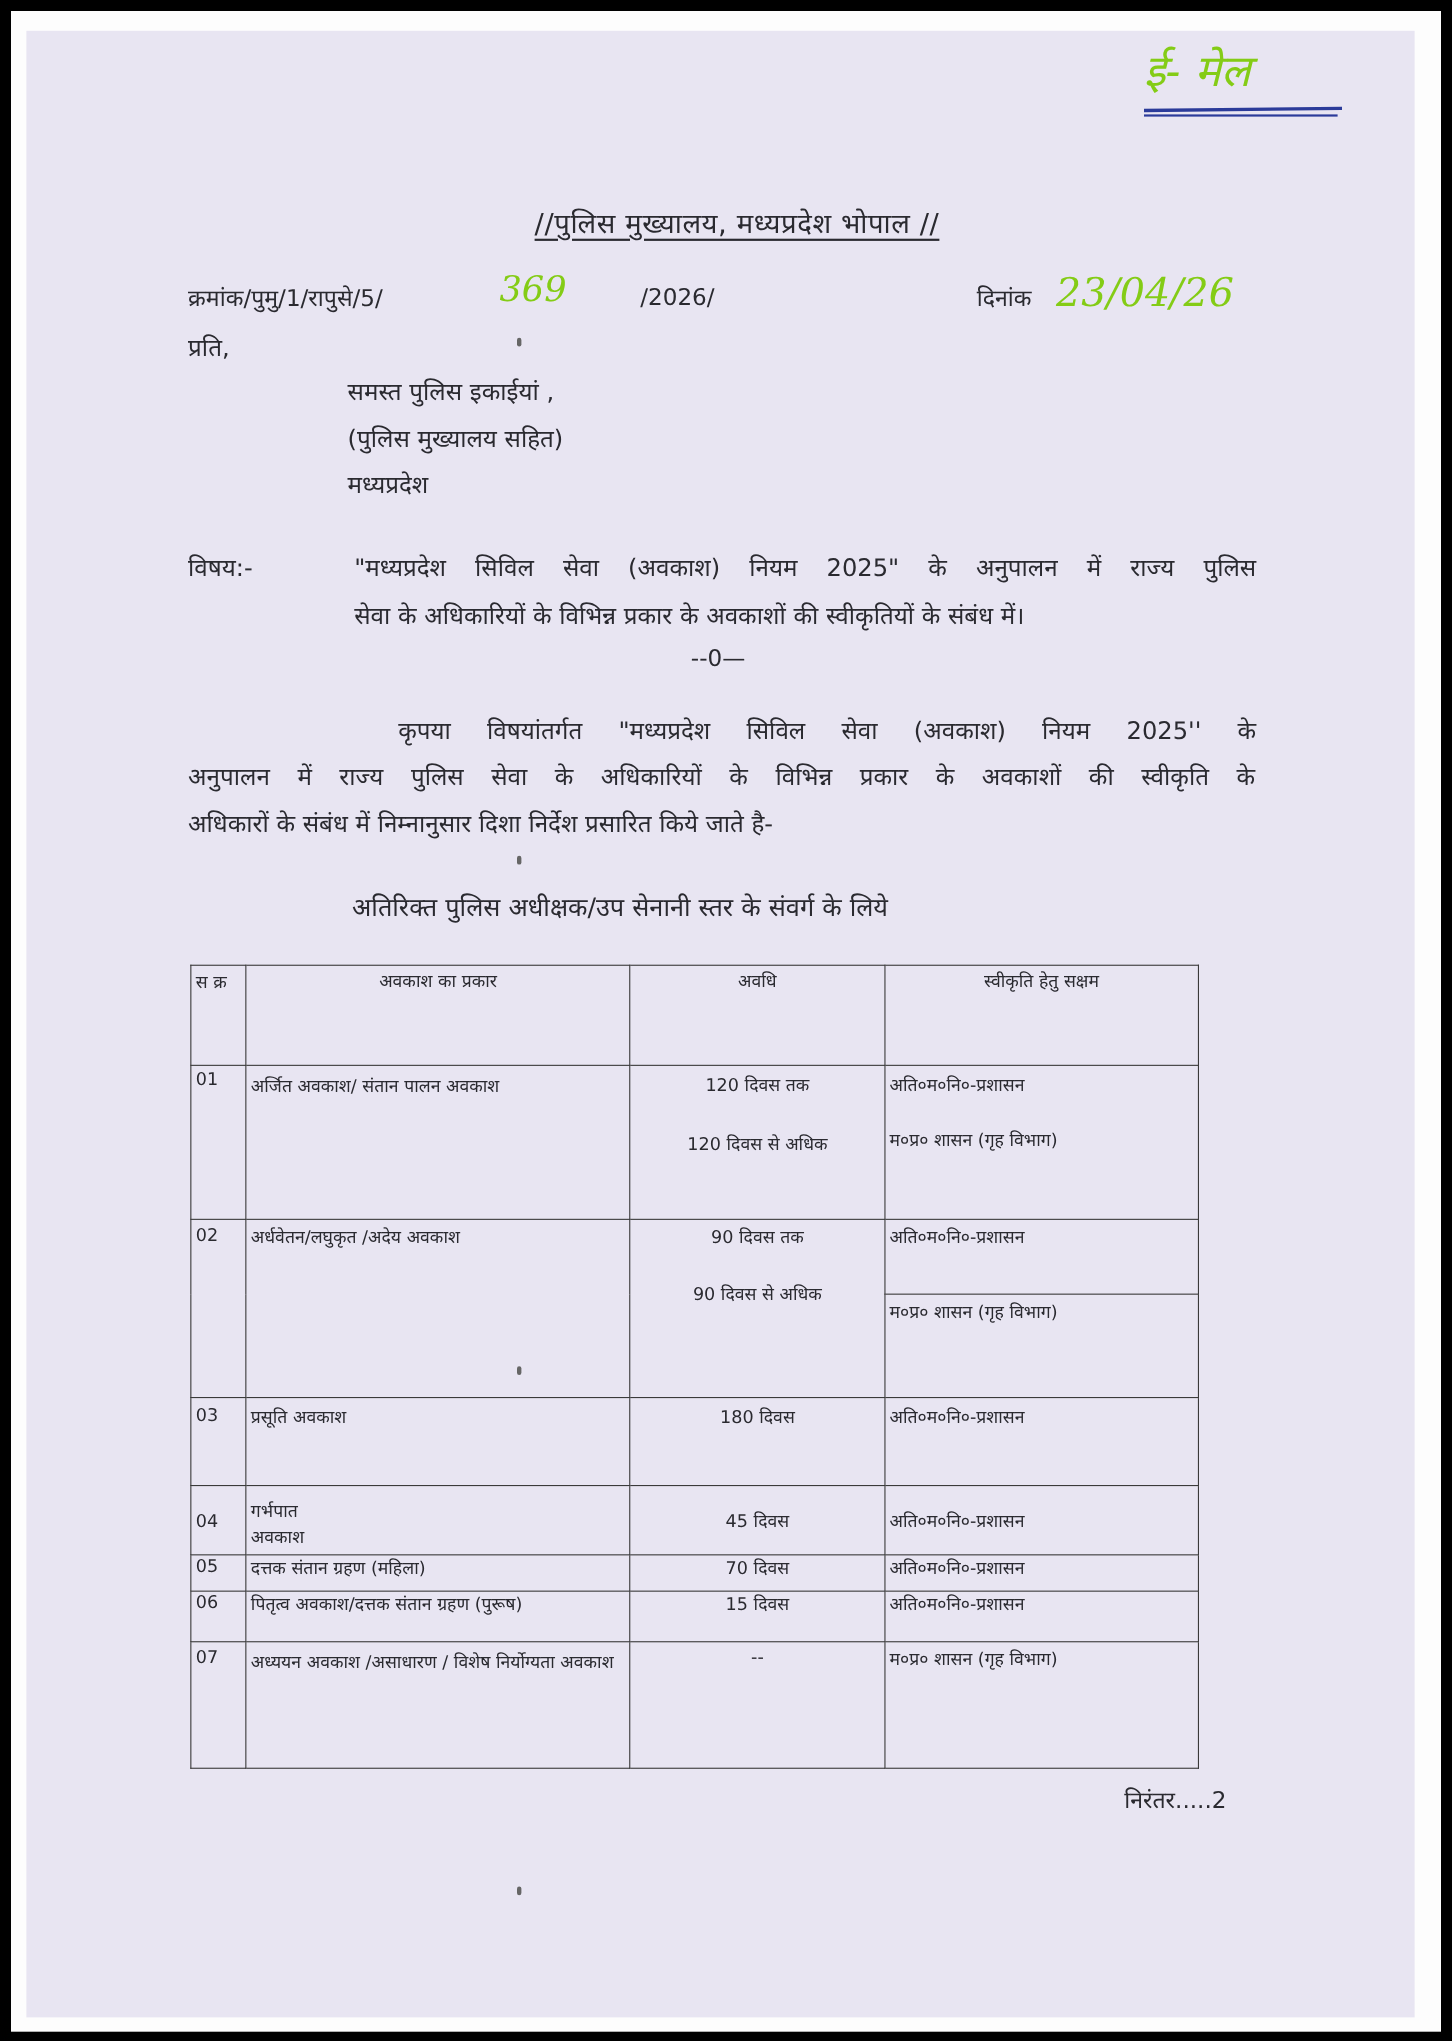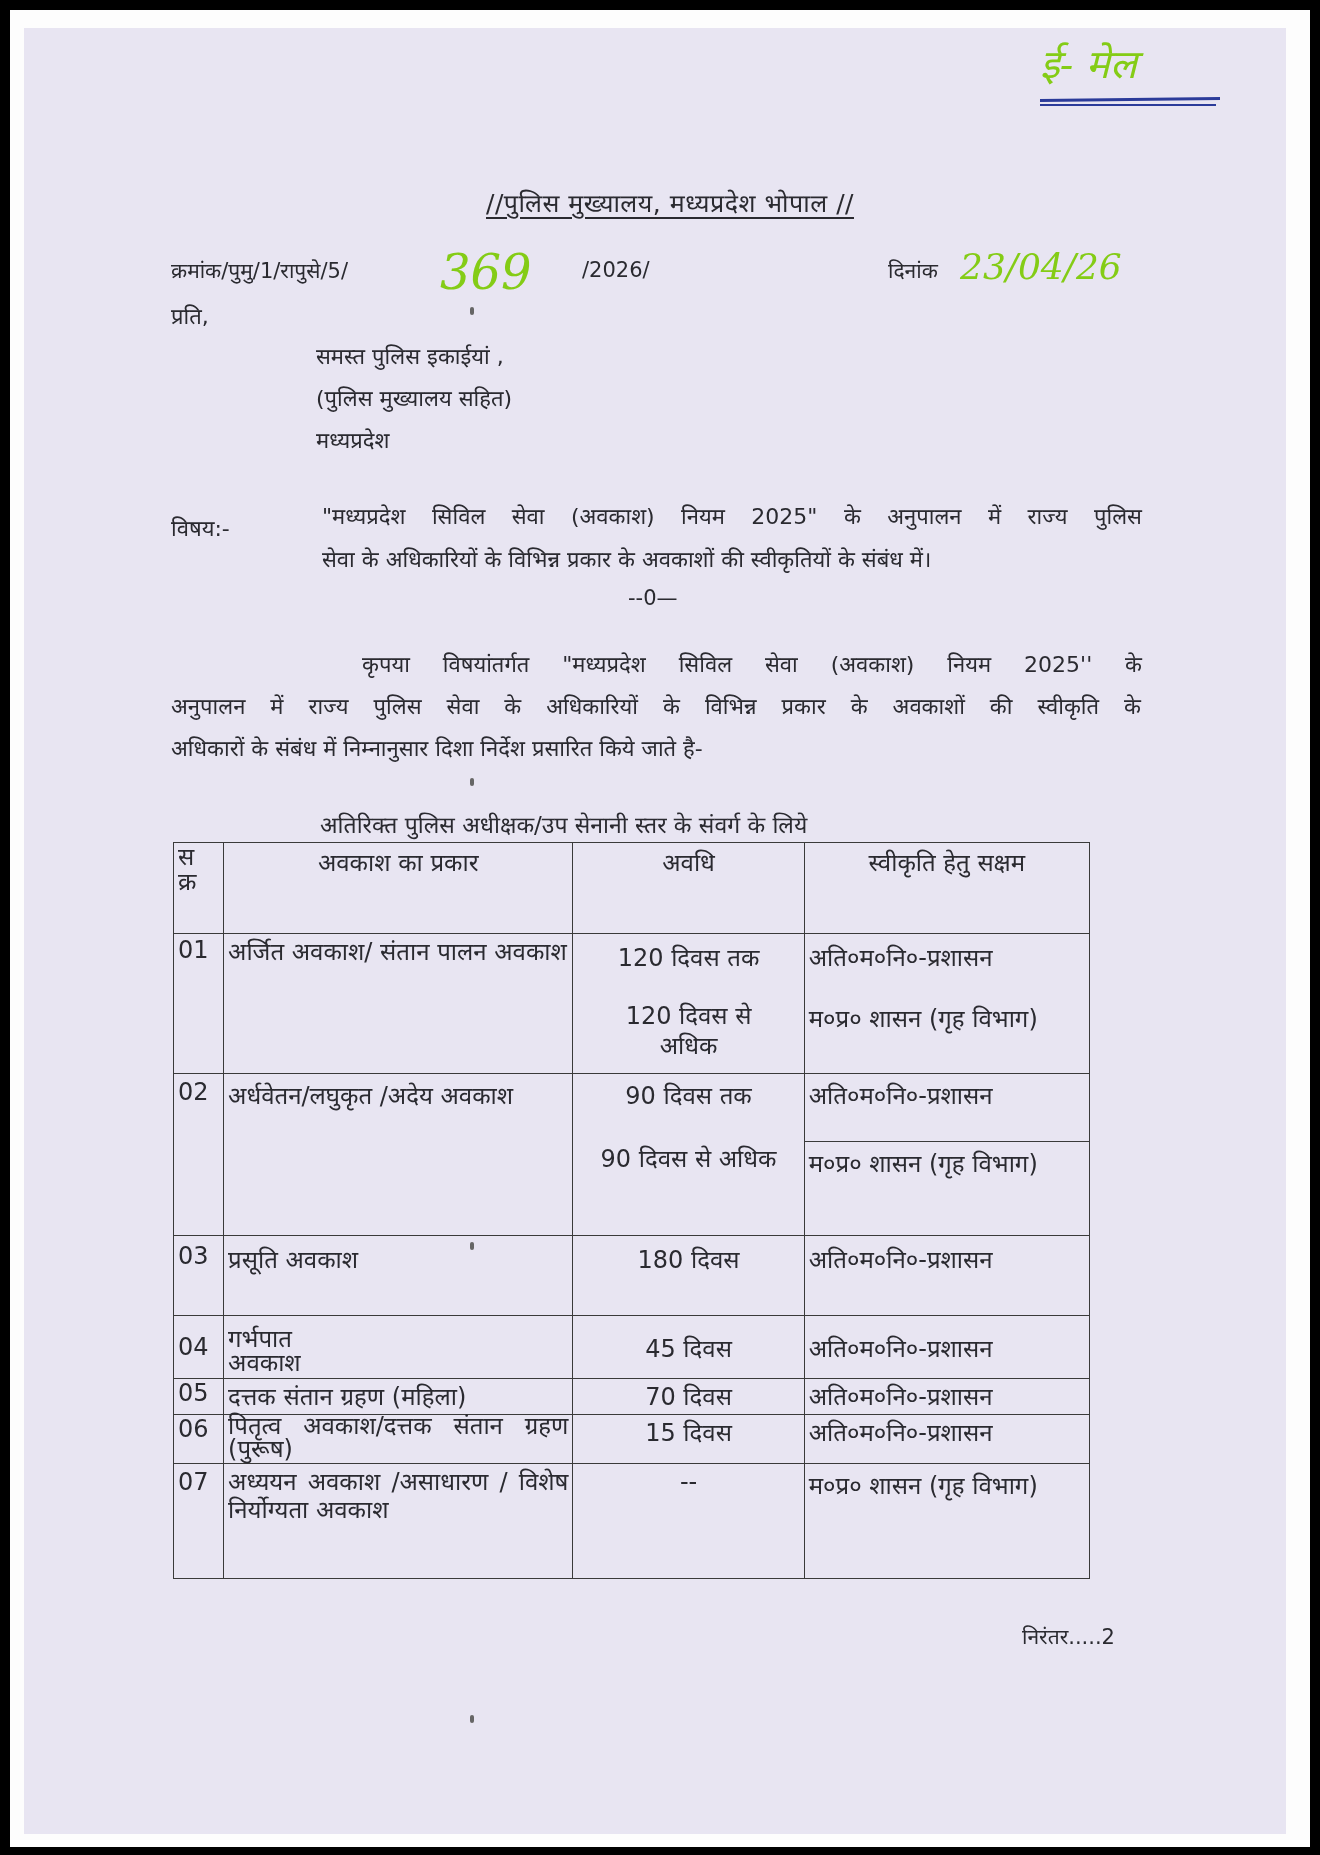--- a/index.html
+++ b/index.html
@@ -21,22 +21,22 @@
   .email-mark { left: 1040px; top: 35px; font-size: 40px; }
   .email-line1 { position:absolute; left: 1040px; top: 98px; width: 180px; height: 3px; background:#2b3b9a; transform: rotate(-0.6deg); }
   .email-line2 { position:absolute; left: 1040px; top: 104px; width: 176px; height: 2px; background:#2b3b9a; }
   .header-title {
     left: 0; width: 1320px; top: 185px; text-align: center; font-size: 25px; letter-spacing: 0.5px;
   }
   .header-title span { text-decoration: underline; text-underline-offset: 5px; margin-left: 20px; }
   .small { font-size: 21px; }
   .body-text { font-size: 22px; }
   table.leave {
-    position: absolute; left: 173px; top: 842px; width: 917px;
-    border-collapse: collapse; font-size: 24px;
+    position: absolute; left: 173px; top: 877px; width: 917px;
+    border-collapse: collapse; font-size: 16px;
   }
   table.leave td, table.leave th {
     border: 1.5px solid #3a3a3a; vertical-align: top; padding: 2px 4px; font-weight: normal;
   }
   .c1 { width: 41px; }
   .c2 { width: 340px; }
   .c3 { width: 222px; text-align: center; }
   .c4 { width: 276px; }
   .justify { text-align: justify; text-align-last: left; }
   .dot { position:absolute; width:4px; height:8px; background:#666; border-radius:2px; }
@@ -47,31 +47,31 @@
 <div class="frame"></div>
 <div class="page"></div>
 
 <div class="abs handwriting email-mark">ई- मेल</div>
 <div class="email-line1"></div>
 <div class="email-line2"></div>
 
 <div class="abs header-title"><span>//पुलिस मुख्यालय, मध्यप्रदेश भोपाल //</span></div>
 
 <div class="abs small" style="left:171px; top:256px;">क्रमांक/पुमु/1/रापुसे/5/</div>
-<div class="abs handwriting" style="left:440px; top:244px; font-size:48px;text-align:right;">369</div>
+<div class="abs handwriting" style="left:454px; top:244px; font-size:32px;text-align:right;">369</div>
 <div class="abs small" style="left:582px; top:258px;">/2026/</div>
 <div class="abs small" style="left:888px; top:256px;">दिनांक</div>
 <div class="abs handwriting" style="left:960px; top:246px; font-size:36px;">23/04/26</div>
 
 <div class="abs body-text" style="left:171px; top:300px;">प्रति,</div>
 <div class="abs body-text" style="left:316px; top:340px;">समस्त पुलिस इकाईयां ,</div>
 <div class="abs body-text" style="left:316px; top:382px;">(पुलिस मुख्यालय सहित)</div>
 <div class="abs body-text" style="left:316px; top:424px;">मध्यप्रदेश</div>
 
-<div class="abs body-text" style="left:171px; top:512px;">विषय:-</div>
+<div class="abs body-text" style="left:171px; top:500px;">विषय:-</div>
 <div class="abs body-text" style="left:322px; top:500px; width:820px; text-align:justify; text-align-last:justify; white-space:normal;">"मध्यप्रदेश सिविल सेवा (अवकाश) नियम 2025" के अनुपालन में राज्य पुलिस</div>
 <div class="abs body-text" style="left:322px; top:543px;">सेवा के अधिकारियों के विभिन्न प्रकार के अवकाशों की स्वीकृतियों के संबंध में।</div>
 <div class="abs small" style="left:628px; top:586px;">--0—</div>
 
 <div class="abs body-text" style="left:362px; top:648px; width:780px; text-align:justify; text-align-last:justify; white-space:normal;">कृपया विषयांतर्गत "मध्यप्रदेश सिविल सेवा (अवकाश) नियम 2025'' के</div>
 <div class="abs body-text" style="left:171px; top:690px; width:970px; text-align:justify; text-align-last:justify; white-space:normal;">अनुपालन में राज्य पुलिस सेवा के अधिकारियों के विभिन्न प्रकार के अवकाशों की स्वीकृति के</div>
 <div class="abs body-text" style="left:171px; top:732px;">अधिकारों के संबंध में निम्नानुसार दिशा निर्देश प्रसारित किये जाते है-</div>
 
 <div class="abs body-text" style="left:320px; top:808px; font-size:23px;">अतिरिक्त पुलिस अधीक्षक/उप सेनानी स्तर के संवर्ग के लिये</div>
 

